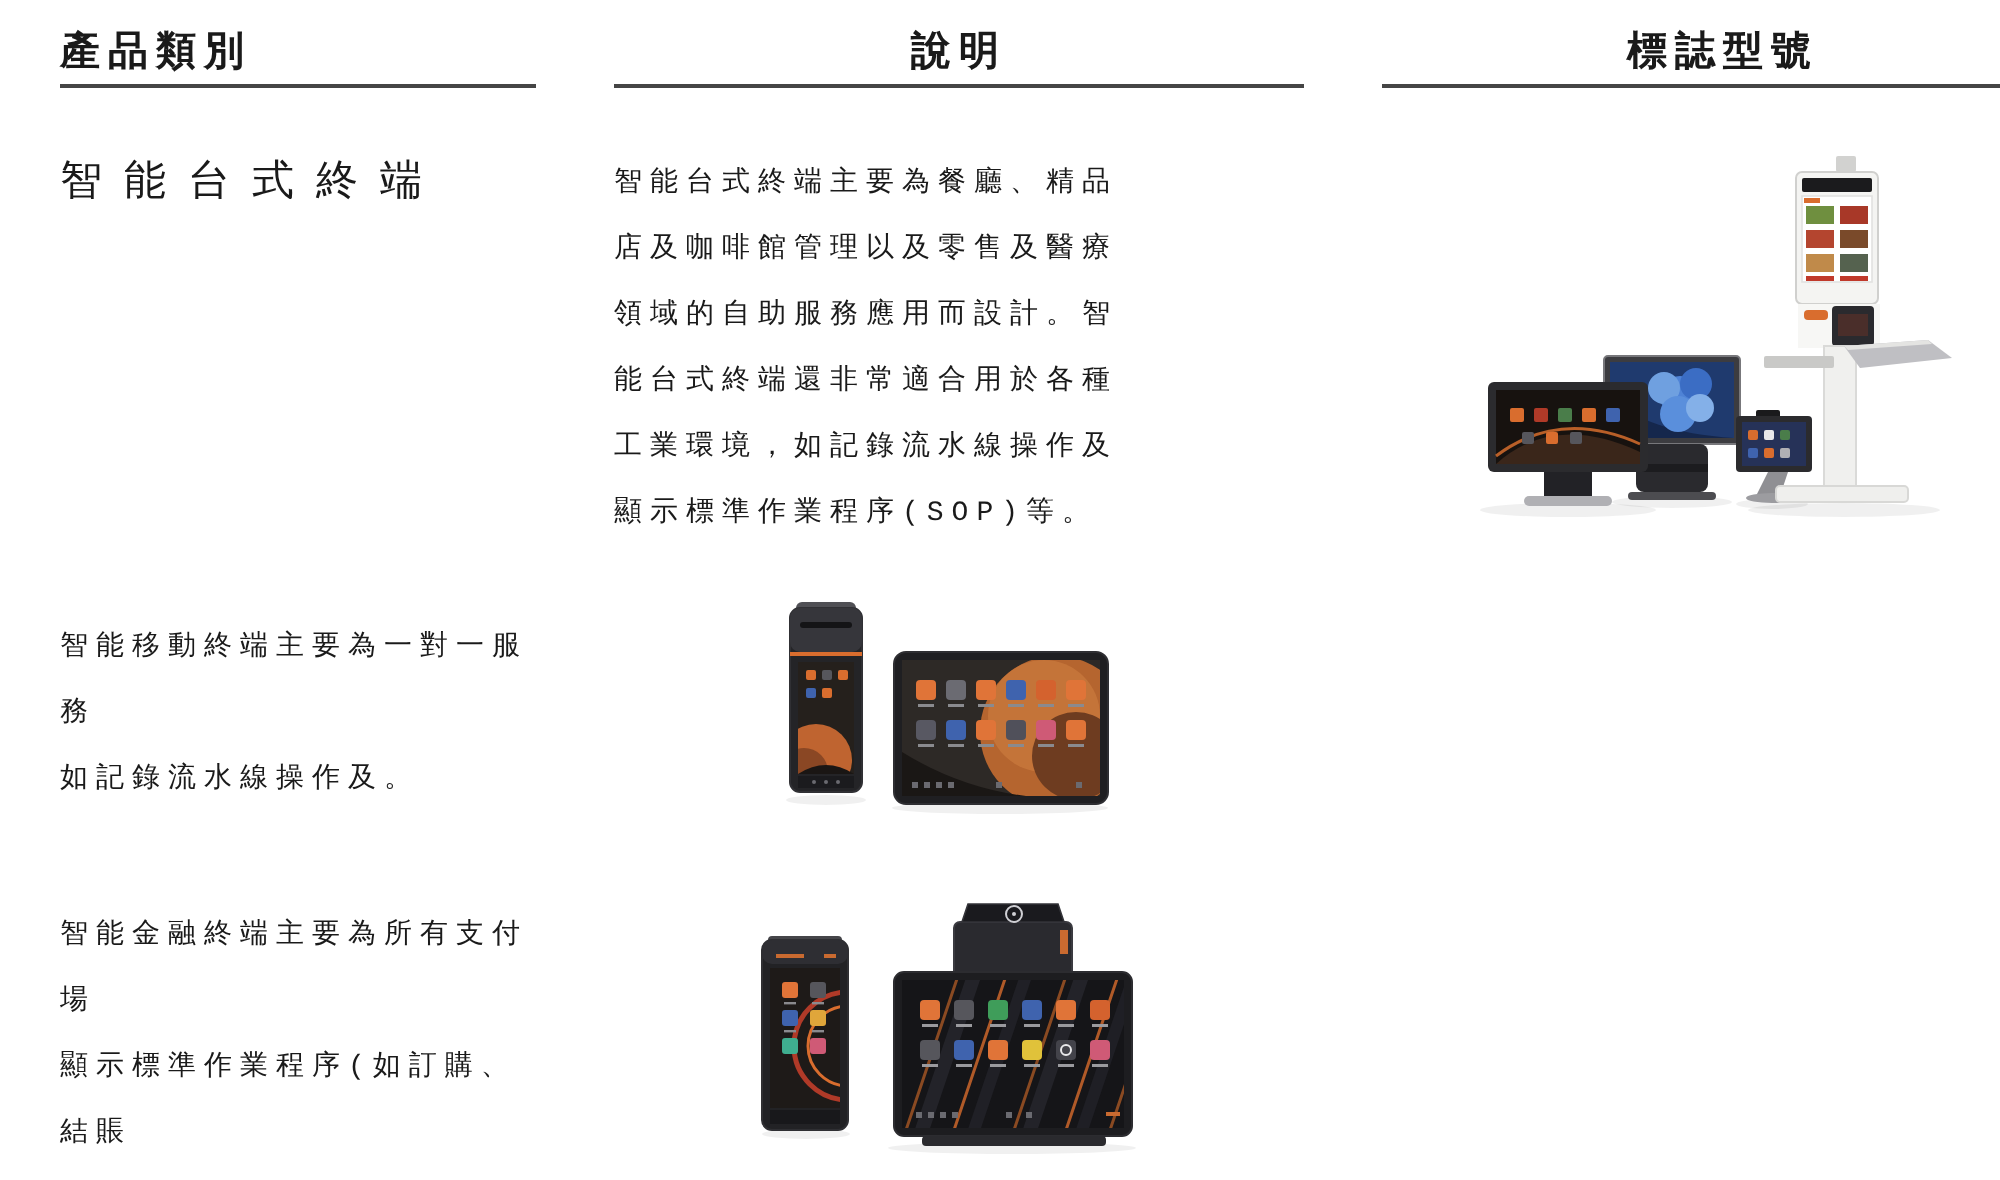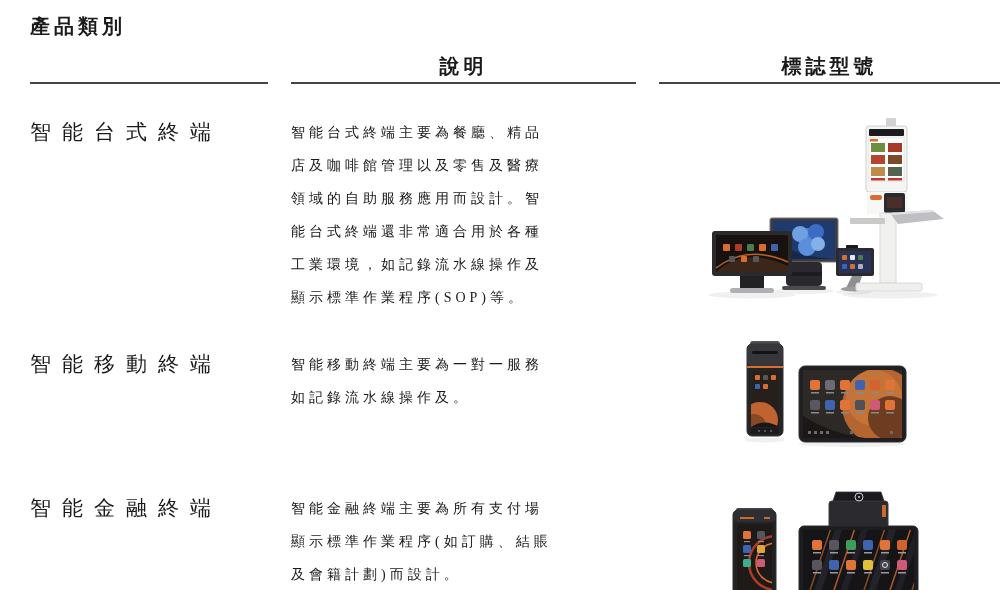--- a/index.html
+++ b/index.html
@@ -1,27 +1,27 @@
 <!DOCTYPE html>
 <html><head>
 <meta charset="utf-8">
 <style>
   html,body{margin:0;padding:0;}
   body{
     width:1000px;height:590px;background:#ffffff;overflow:hidden;
     font-family:"Liberation Serif","DejaVu Serif",serif;color:#1a1a1a;
   }
   .table{margin-left:30px;width:970px;}
-  .grid{display:grid;grid-template-columns:238px 345px 341px;column-gap:23px;}
+  .grid{display:grid;grid-template-columns:238px 345px 341px;column-gap:39px;}
   .th{
     font-weight:bold;font-size:20px;line-height:24px;letter-spacing:4px;
     padding:14px 0 4px 0;border-bottom:2px solid #454545;
   }
-  .th-center{text-align:center;margin-top:40px;}
-  .trow{position:relative;align-items:start;}
+  .th-center{text-align:center;}
+  .trow{position:relative;align-items:start;font-family:Liberation Mono, monospace;}
   .row-1{margin-top:32px;height:232px;}
   .row-2{height:144px;}
   .row-3{height:138px;}
   .cat{font-size:21px;line-height:33px;letter-spacing:11px;white-space:nowrap;}
   .desc{font-size:14px;line-height:33px;letter-spacing:4px;white-space:pre-line;}
   .models-cell{position:relative;height:100%;}
   .prod{position:absolute;display:block;}
   .prod-1{left:31px;top:2px;}
   .prod-2{left:71px;top:-10px;}
   .prod-3{left:61px;top:-9px;}
@@ -120,21 +120,20 @@
           <rect x="160" y="100" width="35" height="6" rx="1" fill="#c9c9c7"></rect>
           <polygon points="200,95 242,92 254,101 208,106" fill="#bfbfc3"></polygon>
           <polygon points="200,95 242,92 244,94 202,97" fill="#e4e4e2"></polygon>
           <rect x="166" y="165" width="66" height="8" rx="2" fill="#efefed" stroke="#d8d8d6" stroke-width="1"></rect>
         </g>
       </svg>
     </div>
   </div>
 
   <div class="grid trow row-2">
-    <div class="cat">智能移動終端</div>
     <div class="desc">智能移動終端主要為一對一服務
 如記錄流水線操作及。</div>
     <div class="models-cell">
       <svg class="prod prod-2" width="220" height="110" viewBox="0 0 220 110" role="img" aria-label="smart-mobile-terminals-product-photo">
         <defs>
           <clipPath id="hh-screen">
               <rect x="21" y="33" width="28" height="56"></rect>
             </clipPath>
           <clipPath id="tab-screen">
               <rect x="73" y="32" width="99" height="68"></rect>
@@ -210,21 +209,20 @@
               <rect x="96" y="93" width="3" height="3"></rect>
             <rect x="120" y="93" width="3" height="3"></rect>
               <rect x="160" y="93" width="3" height="3"></rect>
           </g>
         </g>
       </svg>
     </div>
   </div>
 
   <div class="grid trow row-3">
-    <div class="cat">智能金融終端</div>
     <div class="desc">智能金融終端主要為所有支付場
 顯示標準作業程序(如訂購、結賬
 及會籍計劃)而設計。</div>
     <div class="models-cell">
       <svg class="prod prod-3" width="230" height="135" viewBox="0 0 230 135" role="img" aria-label="smart-financial-terminals-product-photo">
         <defs>
           <clipPath id="vt-screen">
               <rect x="17" y="41" width="35" height="70"></rect>
             </clipPath>
           <clipPath id="big-screen">

